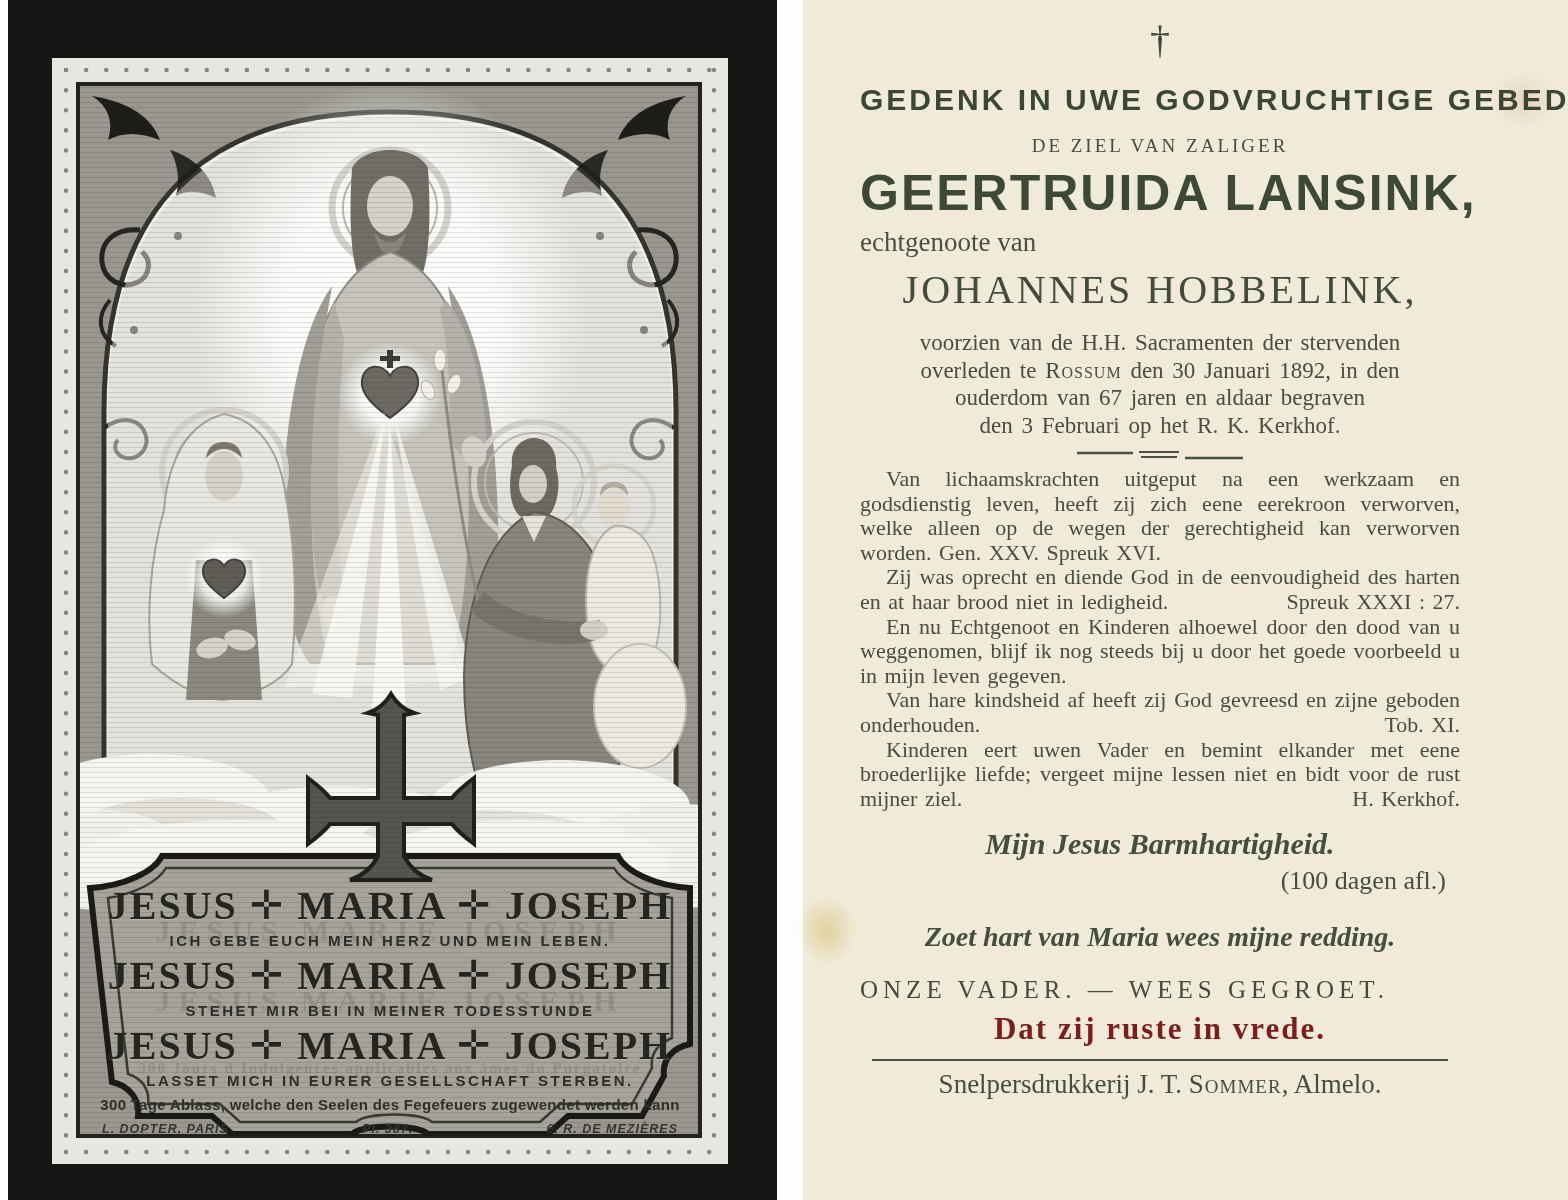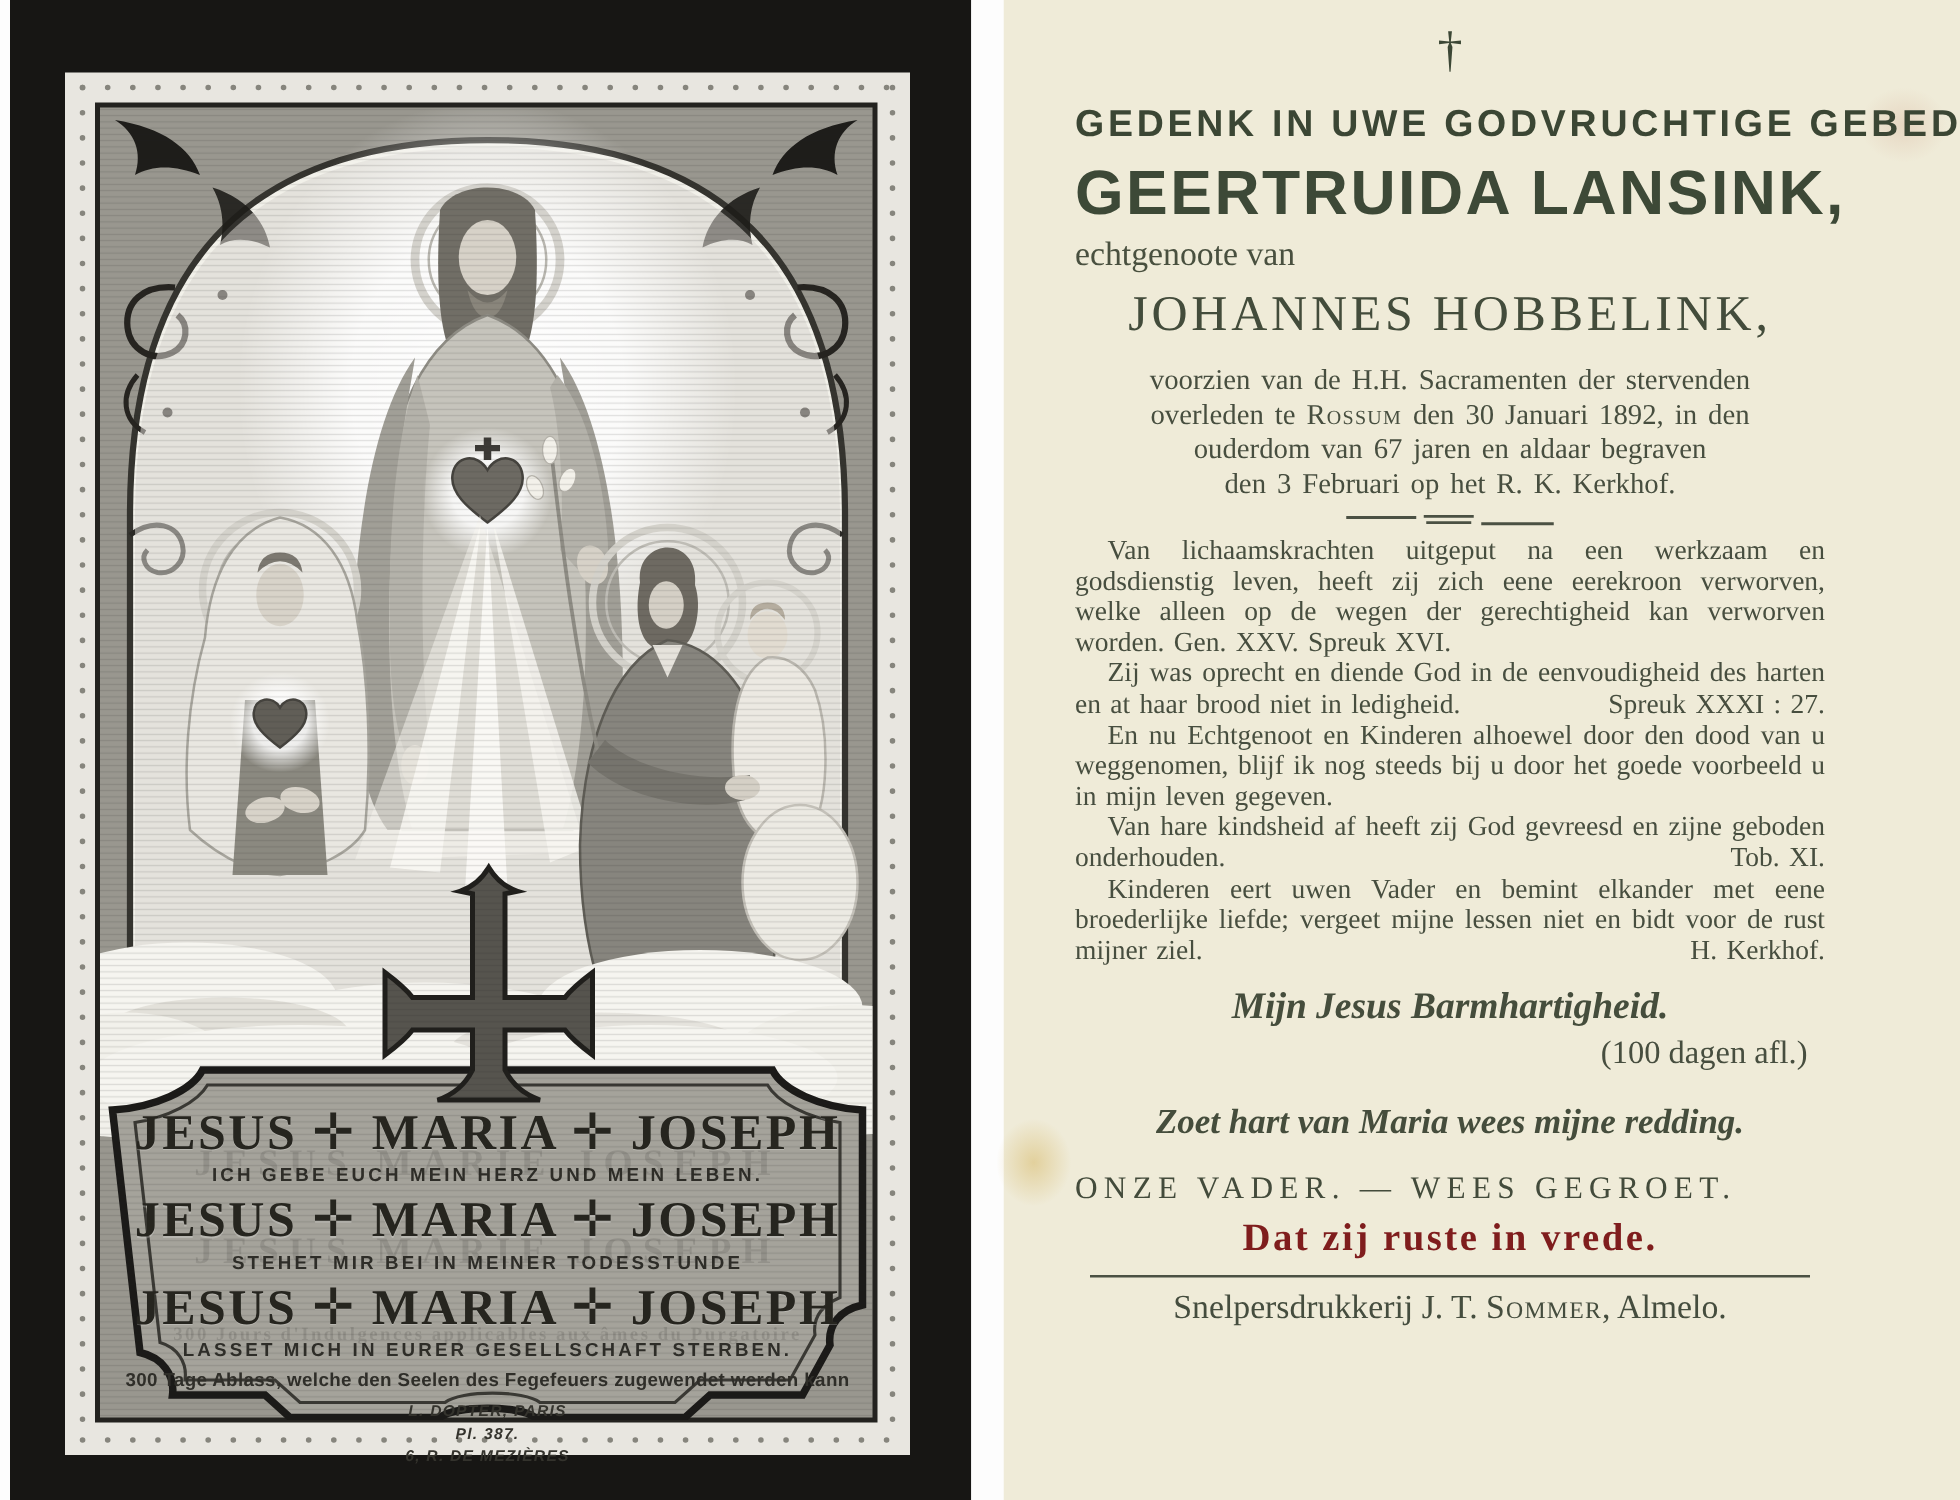--- a/index.html
+++ b/index.html
@@ -10,21 +10,21 @@
   
   .card-left{position:absolute;left:0;top:0;width:777px;height:1002px;}
   .card-left svg{position:absolute;left:0;top:0;}
 
   .plaque-text{position:absolute;left:92px;top:884px;width:596px;text-align:center;color:#26251f;}
   .jmj{font:bold 40px/44px "Liberation Serif","DejaVu Sans",serif;letter-spacing:2px;color:#26251f;
        text-shadow:0 1px 0 rgba(255,255,255,.22);}
   .motto{font:bold 15px/26px "Liberation Sans","DejaVu Sans",sans-serif;letter-spacing:2.5px;color:#2e2d28;}
   .indulgence-line{font:bold 15px/22px "Liberation Sans","DejaVu Sans",sans-serif;letter-spacing:.3px;color:#2f2e29;}
   .credits{display:flex;justify-content:space-between;margin-top:4px;padding:0 10px;
-           font:italic bold 12.5px/18px "Liberation Sans","DejaVu Sans",sans-serif;letter-spacing:1px;color:#34332d;flex-direction:column;}
+           font:italic bold 12.5px/18px "Liberation Sans","DejaVu Sans",sans-serif;letter-spacing:1px;color:#34332d;}
   .ghost{position:absolute;left:0;right:0;text-align:center;color:#1f1e1b;pointer-events:none;}
   .ghost-jmj{font:bold 30px/30px "Liberation Serif",serif;letter-spacing:8px;opacity:.13;}
   .g1{top:32px;} .g2{top:102px;} 
   .ghost-fr{top:176px;font:bold 15px/16px "Liberation Serif",serif;letter-spacing:2px;opacity:.14;}
 
   
   .card-right{position:absolute;left:803px;top:0;width:765px;height:1200px;background:#efebd8;color:#4a5142;}
   .stain-a{position:absolute;left:-6px;top:895px;width:60px;height:70px;border-radius:50%;
            background:radial-gradient(closest-side,rgba(205,165,60,.38),rgba(205,165,60,0));}
   .stain-b{position:absolute;right:10px;top:70px;width:70px;height:60px;border-radius:50%;
@@ -214,20 +214,21 @@
       </div>
     </div>
   </div>
 
   <div class="card-right">
     <div class="stain-a"></div>
     <div class="stain-b"></div>
     <div class="rc-inner">
       <div class="rc-cross">†</div>
       <div class="rc-h1">GEDENK IN UWE GODVRUCHTIGE GEBEDEN</div>
+      <div class="rc-sub">DE ZIEL VAN ZALIGER</div>
       <div class="rc-name">GEERTRUIDA LANSINK,</div>
       <div class="rc-rel">echtgenoote van</div>
       <div class="rc-spouse">JOHANNES HOBBELINK,</div>
 
       <div class="rc-intro">
         <div>voorzien van de H.H. Sacramenten der stervenden</div>
         <div><span>overleden te </span><span class="sc">Rossum</span><span> den 30 Januari 1892, in den</span></div>
         <div>ouderdom van 67 jaren en aldaar begraven</div>
         <div>den 3 Februari op het R. K. Kerkhof.</div>
       </div>

